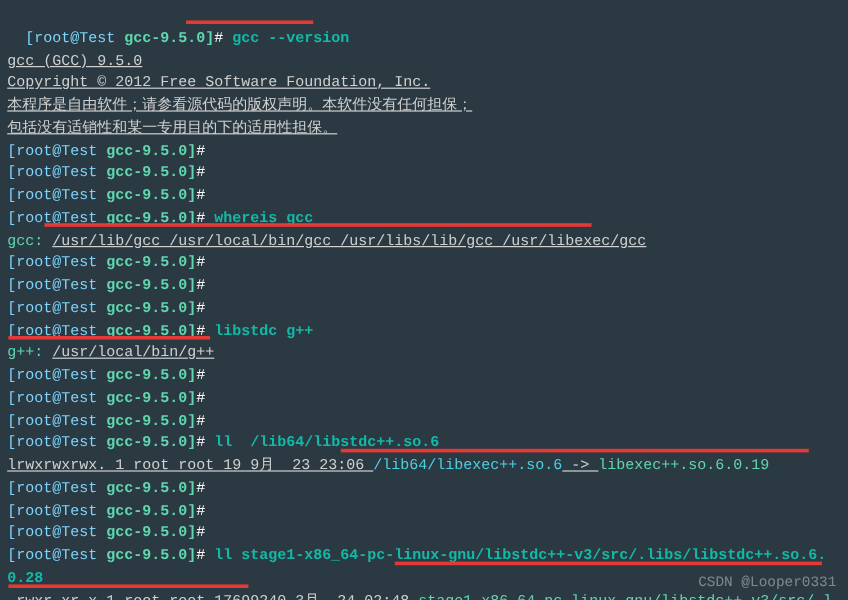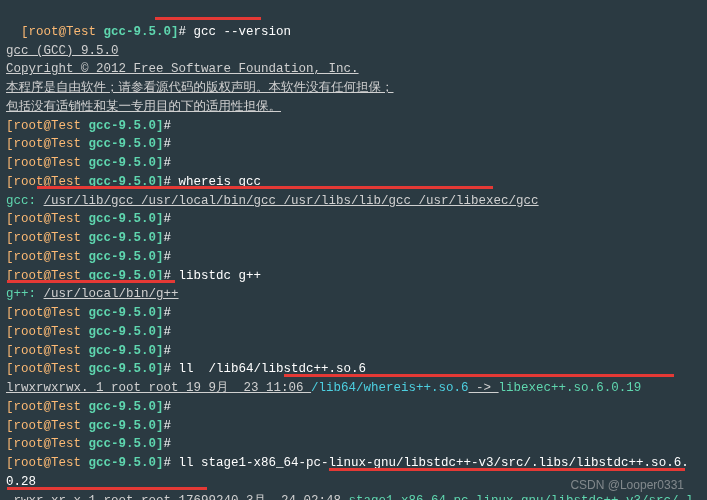--- a/index.html
+++ b/index.html
@@ -9,41 +9,41 @@
     font-size: 12.5px;
     line-height: 1.5;
     color: #d0d0d0;
     width: 707px;
     height: 500px;
     overflow: hidden;
     padding: 4px 6px;
     position: relative;
   }
   .line { white-space: pre-wrap; word-break: break-all; position: relative; }
-  .prompt-user { color: #fdba74; }
+  .prompt-user { color: #7dd3fc; }
   .prompt-path { color: #5fd7af; font-weight: bold; }
   .prompt-sym { color: #ffffff; }
-  .cmd { color: #ffffff; }
+  .cmd { color: #14b8a6; font-weight: bold; }
   .output { color: #d0d0d0; text-decoration: underline; }
   .gcc-label { color: #5fd7af; }
   .cyan-path { color: #4dd0e1; }
   .green-target { color: #5fd7af; }
   .redline {
     position: absolute;
     height: 3px;
     background: #e53935;
     z-index: 5;
   }
   .watermark {
     position: absolute;
     bottom: 6px;
-    right: 23px;
+    right: 10px;
     font-size: 12px;
     color: rgba(200,200,200,0.55);
-    font-family: Liberation Sans, sans-serif;
+    font-family: Liberation Mono, monospace;
   }
 </style>
 </head>
 <body>
 
 <div class="line">
   <span class="prompt-user">[root@Test</span><span class="prompt-path"> gcc-9.5.0]</span><span class="prompt-sym"># </span><span class="cmd">gcc --version</span>
 </div>
 <div class="redline" style="top:17px; left:155px; width:106px;"></div>
 
@@ -66,21 +66,21 @@
 
 <div class="line"><span class="prompt-user">[root@Test</span><span class="prompt-path"> gcc-9.5.0]</span><span class="prompt-sym"># </span><span class="cmd">libstdc g++</span></div>
 <div class="line"><span class="gcc-label">g++: </span><span class="output">/usr/local/bin/g++</span></div>
 <div class="redline" style="top:280px; left:7px; width:168px;"></div>
 
 <div class="line"><span class="prompt-user">[root@Test</span><span class="prompt-path"> gcc-9.5.0]</span><span class="prompt-sym"># </span></div>
 <div class="line"><span class="prompt-user">[root@Test</span><span class="prompt-path"> gcc-9.5.0]</span><span class="prompt-sym"># </span></div>
 <div class="line"><span class="prompt-user">[root@Test</span><span class="prompt-path"> gcc-9.5.0]</span><span class="prompt-sym"># </span></div>
 
 <div class="line"><span class="prompt-user">[root@Test</span><span class="prompt-path"> gcc-9.5.0]</span><span class="prompt-sym"># </span><span class="cmd">ll  /lib64/libstdc++.so.6</span></div>
-<div class="line"><span class="output">lrwxrwxrwx. 1 root root 19 9月  23 11:06 </span><span class="cyan-path">/lib64/whereis++.so.6</span><span class="output"> -&gt; </span><span class="green-target">libexec++.so.6.0.19</span></div>
+<div class="line"><span class="output">lrwxrwxrwx. 1 root root 19 9月  23 23:06 </span><span class="cyan-path">/lib64/libexec++.so.6</span><span class="output"> -&gt; </span><span class="green-target">libexec++.so.6.0.19</span></div>
 <div class="redline" style="top:374px; left:284px; width:390px;"></div>
 
 <div class="line"><span class="prompt-user">[root@Test</span><span class="prompt-path"> gcc-9.5.0]</span><span class="prompt-sym"># </span></div>
 <div class="line"><span class="prompt-user">[root@Test</span><span class="prompt-path"> gcc-9.5.0]</span><span class="prompt-sym"># </span></div>
 <div class="line"><span class="prompt-user">[root@Test</span><span class="prompt-path"> gcc-9.5.0]</span><span class="prompt-sym"># </span></div>
 
 <div class="line"><span class="prompt-user">[root@Test</span><span class="prompt-path"> gcc-9.5.0]</span><span class="prompt-sym"># </span><span class="cmd">ll stage1-x86_64-pc-linux-gnu/libstdc++-v3/src/.libs/libstdc++.so.6.0.28</span></div>
 <div class="line"><span class="output">-rwxr-xr-x 1 root root 17699240 3月  24 02:48 </span><span class="green-target">stage1-x86_64-pc-linux-gnu/libstdc++-v3/src/.libs/libstdc++.so.6.0.28</span></div>
 
 <div class="redline" style="top:468px; left:329px; width:356px;"></div>

